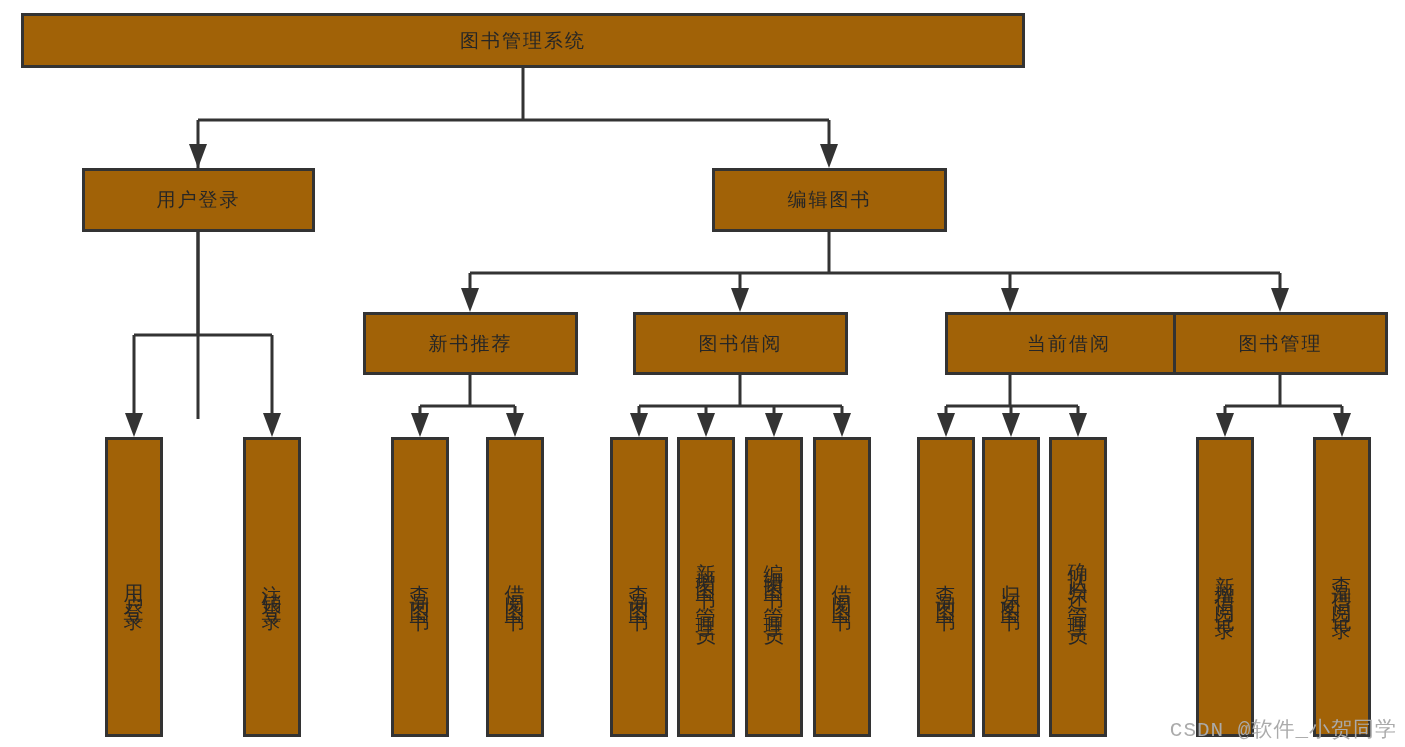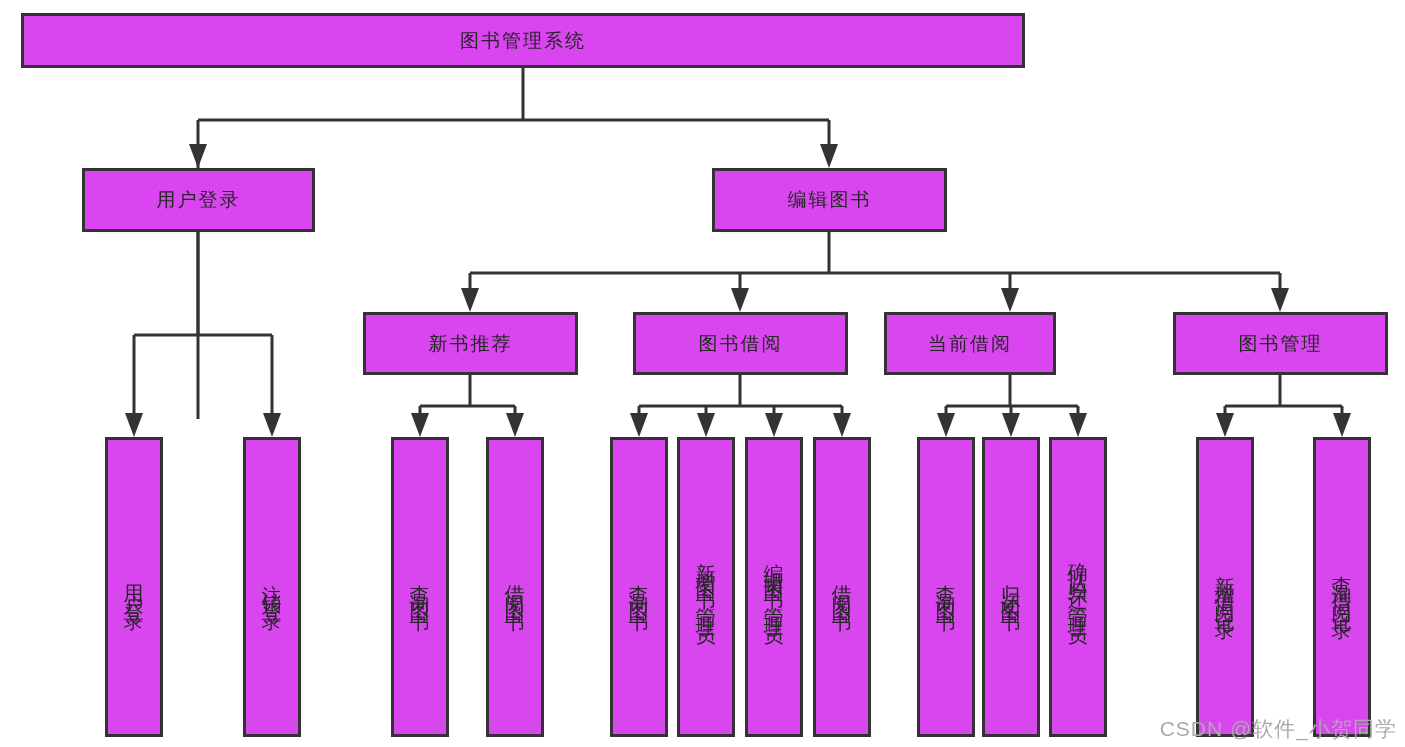--- a/index.html
+++ b/index.html
@@ -18,21 +18,21 @@
   .connectors {
     position: absolute;
     left: 0;
     top: 0;
     z-index: 0;
   }
   .box {
     position: absolute;
     box-sizing: border-box;
     border: 3px solid #333333;
-    background: #d946ef;
+    background: #a16207;
     display: flex;
     align-items: center;
     justify-content: center;
     z-index: 1;
     color: #262626;
   }
   .h-box span {
     font-size: 19px;
     letter-spacing: 2px;
     white-space: nowrap;
@@ -46,20 +46,21 @@
   }
   .watermark {
     position: absolute;
     right: 8px;
     bottom: 4px;
     z-index: 2;
     font-size: 21px;
     color: #ababab;
     letter-spacing: 1px;
     white-space: nowrap;
+    font-family: Liberation Mono, monospace;
   }
 </style>
 </head>
 <body>
 
 <div class="canvas">
 
   <svg class="connectors" width="1405" height="747" viewBox="0 0 1405 747" xmlns="http://www.w3.org/2000/svg">
     <g stroke="#333333" stroke-width="3" fill="none">
 
@@ -113,21 +114,21 @@
   <div class="box h-box" style="left:712px;top:168px;width:235px;height:64px">
     <span>编辑图书</span>
   </div>
 
   <div class="box h-box" style="left:633px;top:312px;width:215px;height:63px">
     <span>图书借阅</span>
   </div>
   <div class="box h-box" style="left:363px;top:312px;width:215px;height:63px">
     <span>新书推荐</span>
   </div>
-  <div class="box h-box" style="left:884px;top:312px;width:172px;height:63px">
+  <div class="box h-box" style="left:945px;top:312px;width:248px;height:63px">
     <span>当前借阅</span>
   </div>
   <div class="box h-box" style="left:1173px;top:312px;width:215px;height:63px">
     <span>图书管理</span>
   </div>
 
   <div class="box v-box" style="left:105px;top:437px;width:58px;height:300px">
     <span>用户登录</span>
   </div>
   <div class="box v-box" style="left:243px;top:437px;width:58px;height:300px">

